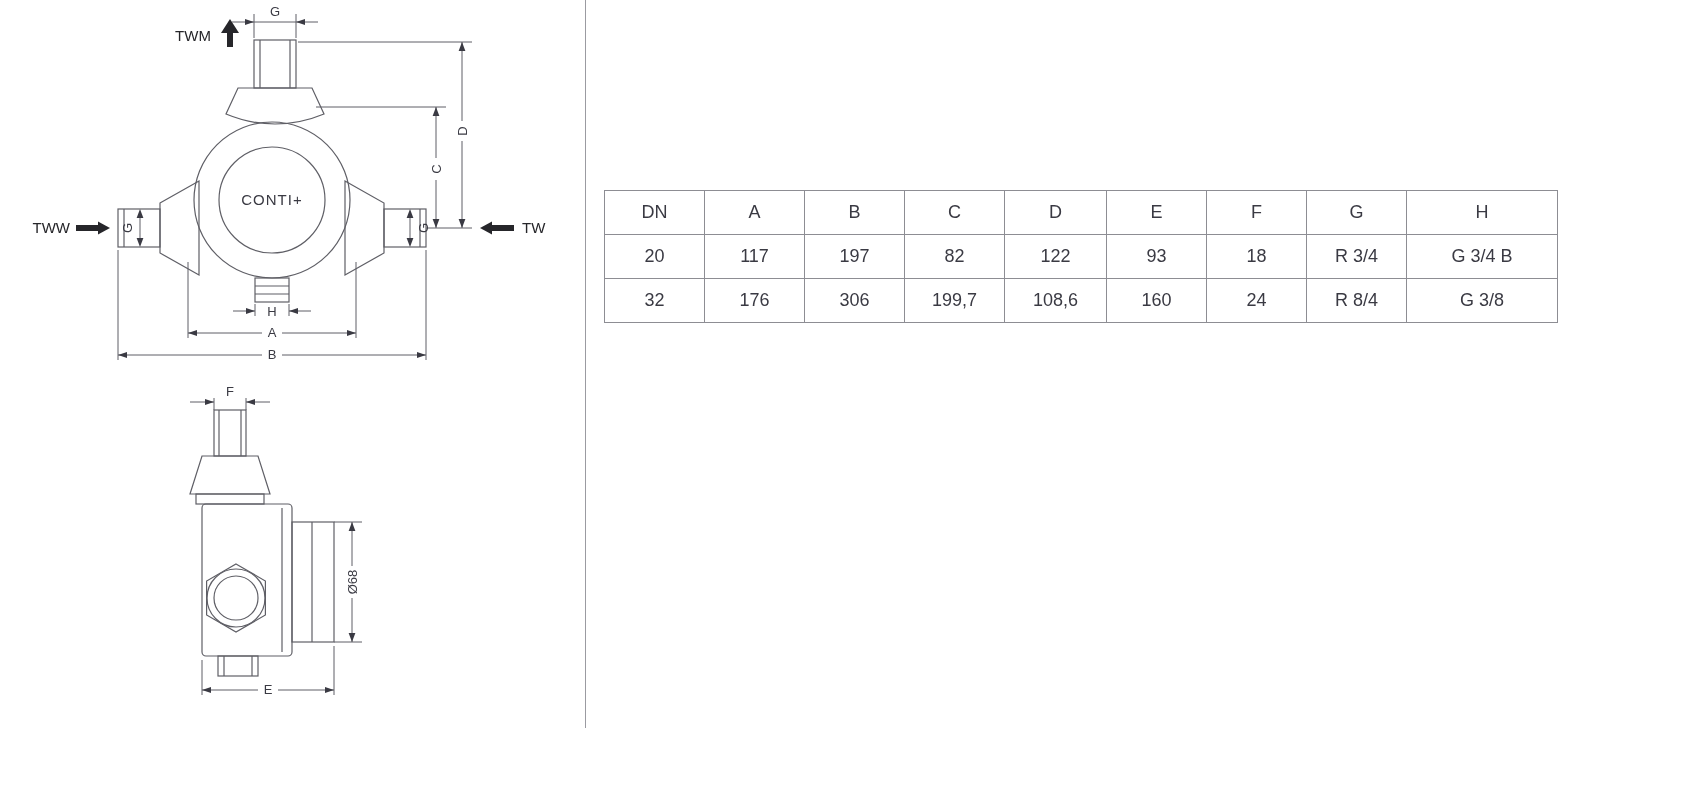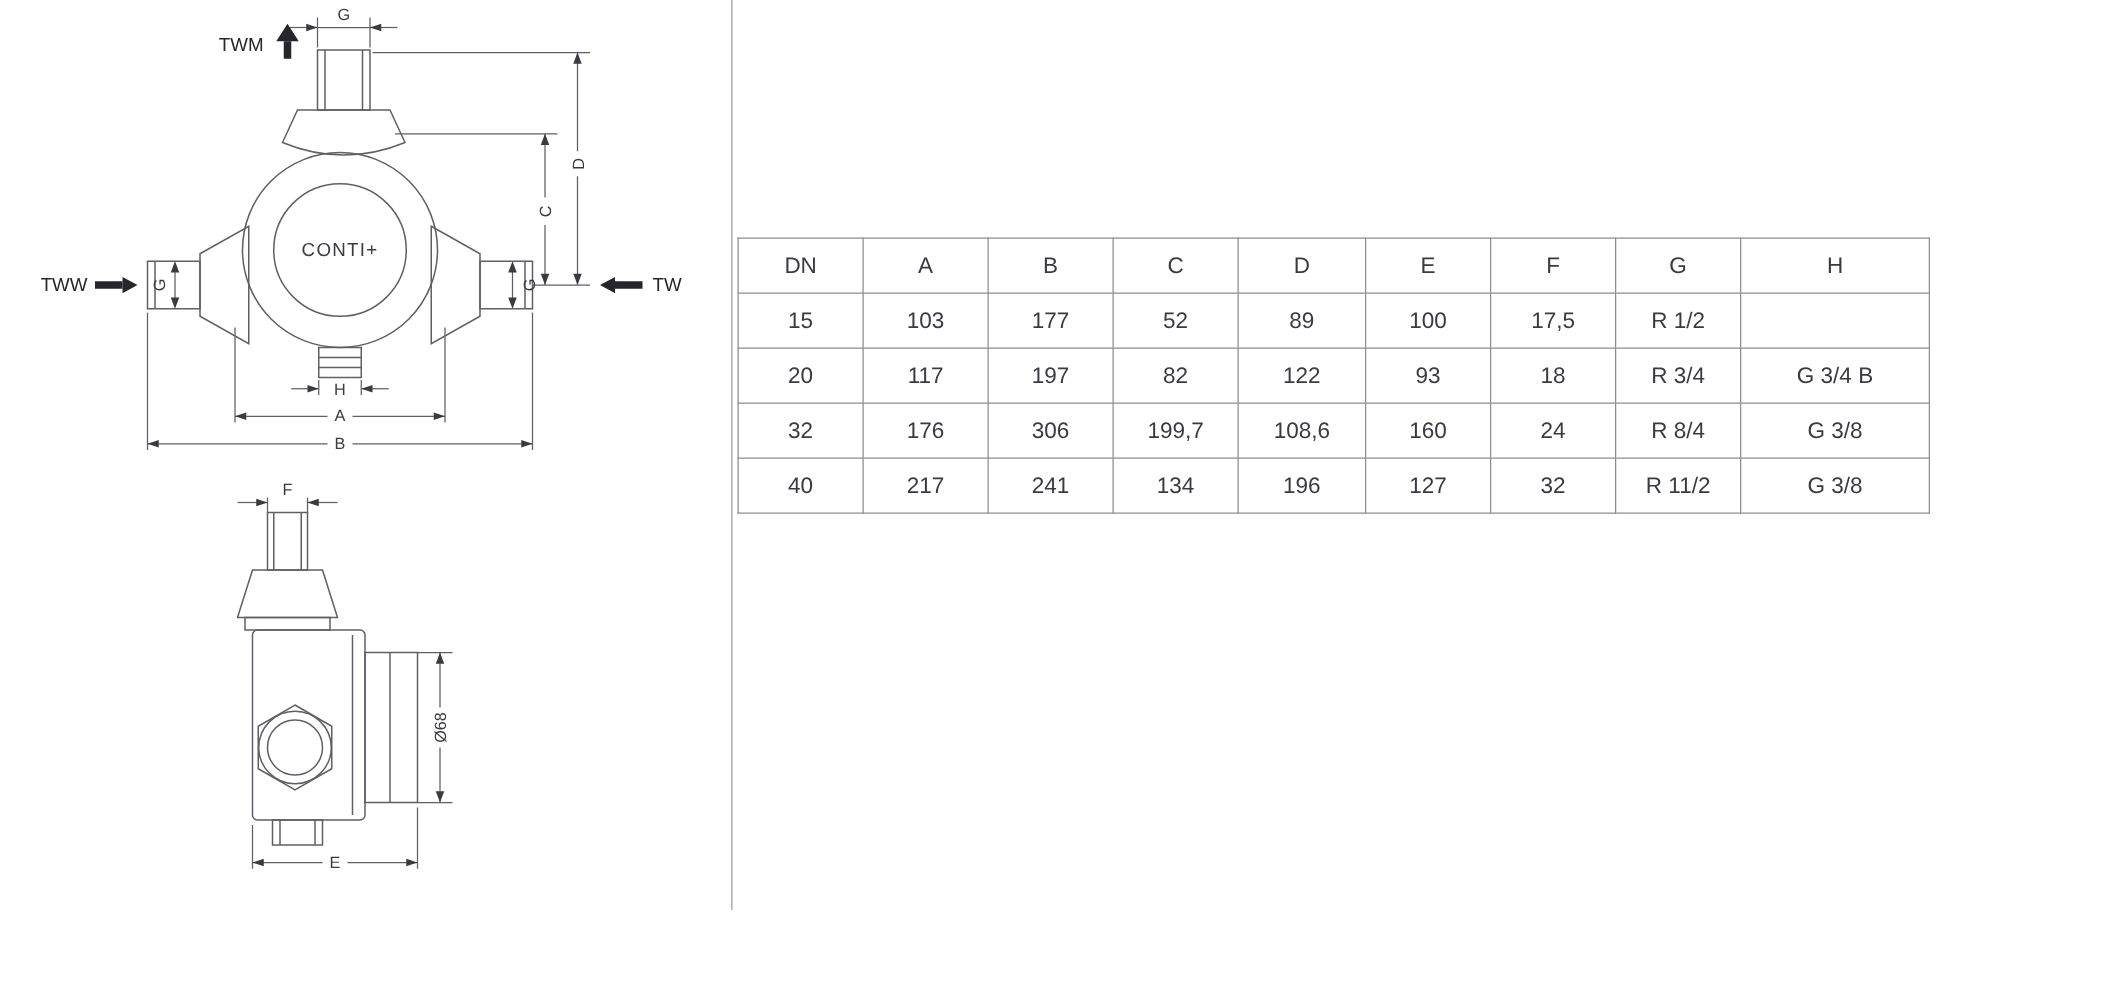--- a/index.html
+++ b/index.html
@@ -3,21 +3,21 @@
 <meta charset="utf-8">
 <style>
   html,body{margin:0;padding:0;}
   body{
     width:1693px;height:786px;position:relative;background:#ffffff;
     font-family:"Liberation Sans",sans-serif;overflow:hidden;color:#3a3a43;
   }
   .panel-divider{position:absolute;left:585px;top:0;width:1px;height:728px;background:#9b9ba1;}
   .diagram-svg{position:absolute;left:0;top:0;}
   .spec-table{
-    position:absolute;left:590px;top:190px;border-collapse:collapse;table-layout:fixed;
+    position:absolute;left:604px;top:190px;border-collapse:collapse;table-layout:fixed;
     font-size:18px;color:#3a3a43;
   }
   .spec-table th,.spec-table td{
     border:1px solid #8d8d93;height:43px;text-align:center;vertical-align:middle;
     font-weight:400;padding:0 4px;white-space:nowrap;
   }
   svg text{font-family:"Liberation Sans",sans-serif;fill:#3a3a43;}
   .flow-text{font-size:15px;fill:#26262a;}
   .dim-text{font-size:13px;}
   .brand-text{font-size:15px;letter-spacing:1px;fill:#3a3a43;}
@@ -245,31 +245,20 @@
         <th>B</th>
         <th>C</th>
         <th>D</th>
         <th>E</th>
         <th>F</th>
         <th>G</th>
         <th>H</th>
       </tr>
   </thead>
   <tbody>
-      <tr>
-        <td>15</td>
-        <td>103</td>
-        <td>177</td>
-        <td>52</td>
-        <td>89</td>
-        <td>100</td>
-        <td>17,5</td>
-        <td>R 1/2</td>
-        <td></td>
-      </tr>
       <tr>
         <td>20</td>
         <td>117</td>
         <td>197</td>
         <td>82</td>
         <td>122</td>
         <td>93</td>
         <td>18</td>
         <td>R 3/4</td>
         <td>G 3/4 B</td>
@@ -278,25 +267,14 @@
         <td>32</td>
         <td>176</td>
         <td>306</td>
         <td>199,7</td>
         <td>108,6</td>
         <td>160</td>
         <td>24</td>
         <td>R 8/4</td>
         <td>G 3/8</td>
       </tr>
-      <tr>
-        <td>40</td>
-        <td>217</td>
-        <td>241</td>
-        <td>134</td>
-        <td>196</td>
-        <td>127</td>
-        <td>32</td>
-        <td>R 11/2</td>
-        <td>G 3/8</td>
-      </tr>
     </tbody>
 </table>
 
 </body></html>

